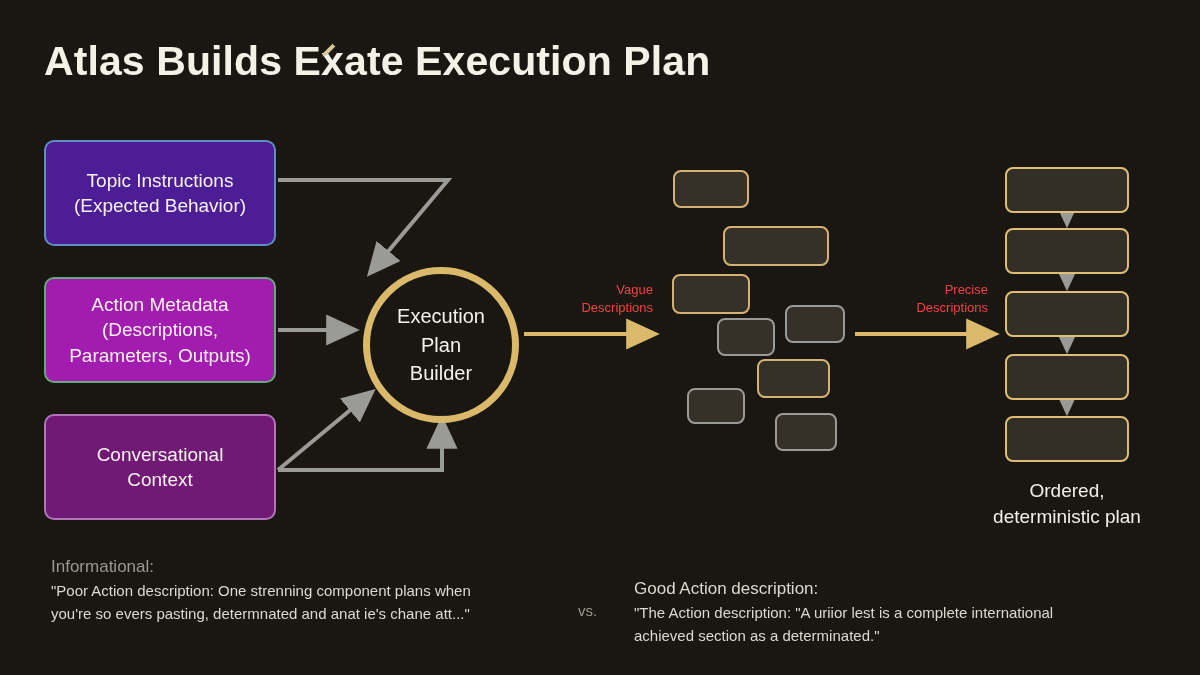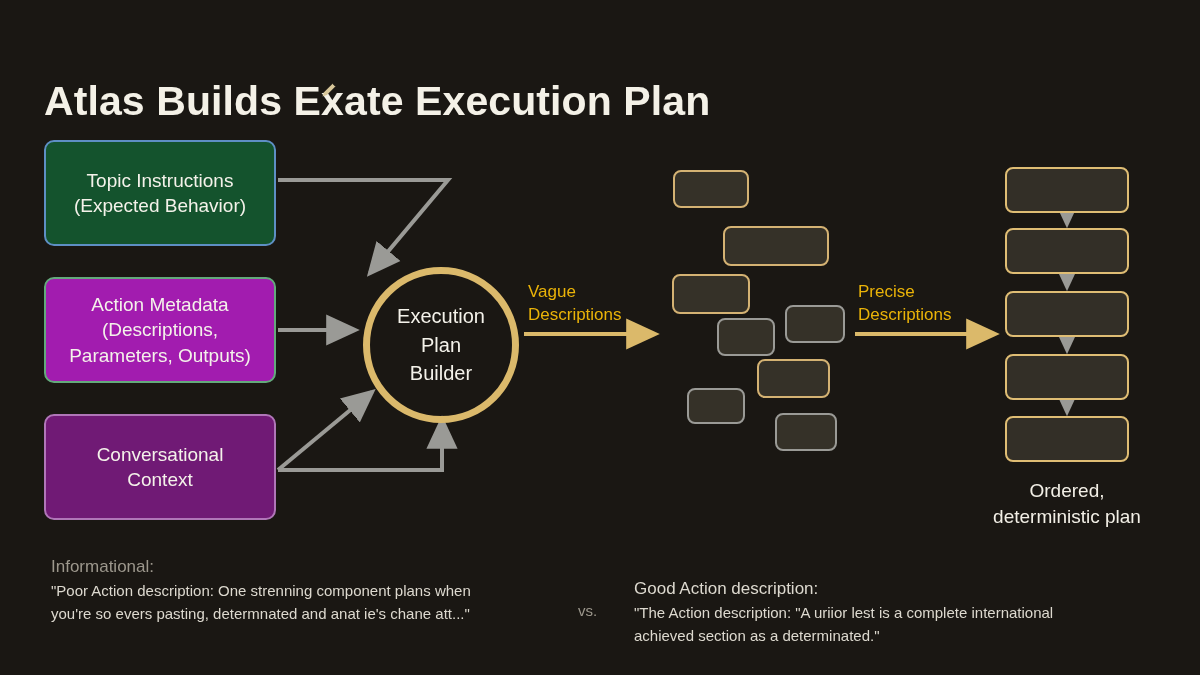--- a/index.html
+++ b/index.html
@@ -10,21 +10,21 @@
     color:#f2efe6;
     overflow:hidden;
     position:relative;
   }
   #slide { position:absolute; inset:0; }
 
   
   .title {
     position:absolute; left:44px; top:38px;
     font-size:41px; font-weight:600; letter-spacing:.1px;
-    color:#f4f1e7; white-space:nowrap;margin-top:40px;
+    color:#f4f1e7; white-space:nowrap;
   }
   .title .glyph-wrap { position:relative; display:inline-block; }
   .title .pencil-icon {
     position:absolute; left:-2px; top:2px; width:20px; height:20px;
     pointer-events:none;
   }
 
   
   .inbox {
     position:absolute;
@@ -34,42 +34,42 @@
     align-items:center; justify-content:center;
     text-align:center;
     font-size:19px; line-height:1.33;
     color:#f4f2ea;
   }
   .inbox .l1 { white-space:nowrap; }
   .inbox .l2 { white-space:nowrap; }
   .inbox .l3 { white-space:nowrap; }
 
   #box-topic   { left:44px;  top:140px; width:232px; height:106px;
-                 background:#14532d; border-color:#5e8fc4; }
+                 background:#4c1d95; border-color:#5e8fc4; }
   #box-action  { left:44px;  top:277px; width:232px; height:106px;
                  background:#a21caf; border-color:#64a97c; }
   #box-context { left:44px;  top:414px; width:232px; height:106px;
                  background:#701a75; border-color:#b076b8; }
 
   
   #circle {
     position:absolute; left:363px; top:267px; width:156px; height:156px;
     border:7px solid #dbb96b; border-radius:50%;
     display:flex; flex-direction:column;
     align-items:center; justify-content:center;
     font-size:20px; line-height:1.42; color:#f4f2ea; text-align:center;
   }
 
   
   #links { position:absolute; inset:0; width:1200px; height:675px; }
 
   
   .flow-label {
-    position:absolute; text-align:left; font-size:17px;
-    line-height:1.35; color:#eab308; white-space:nowrap;
+    position:absolute; text-align:right; font-size:13px;
+    line-height:1.35; color:#ef4444; white-space:nowrap;
   }
   #label-vague   { left:528px; top:281px; width:125px; }
   #label-precise { left:858px; top:281px; width:130px; }
 
   
   .cbox {
     position:absolute; border-radius:8px; border:2px solid;
     background:#353128;
   }
   .cbox.gold { border-color:#d4b273; }

